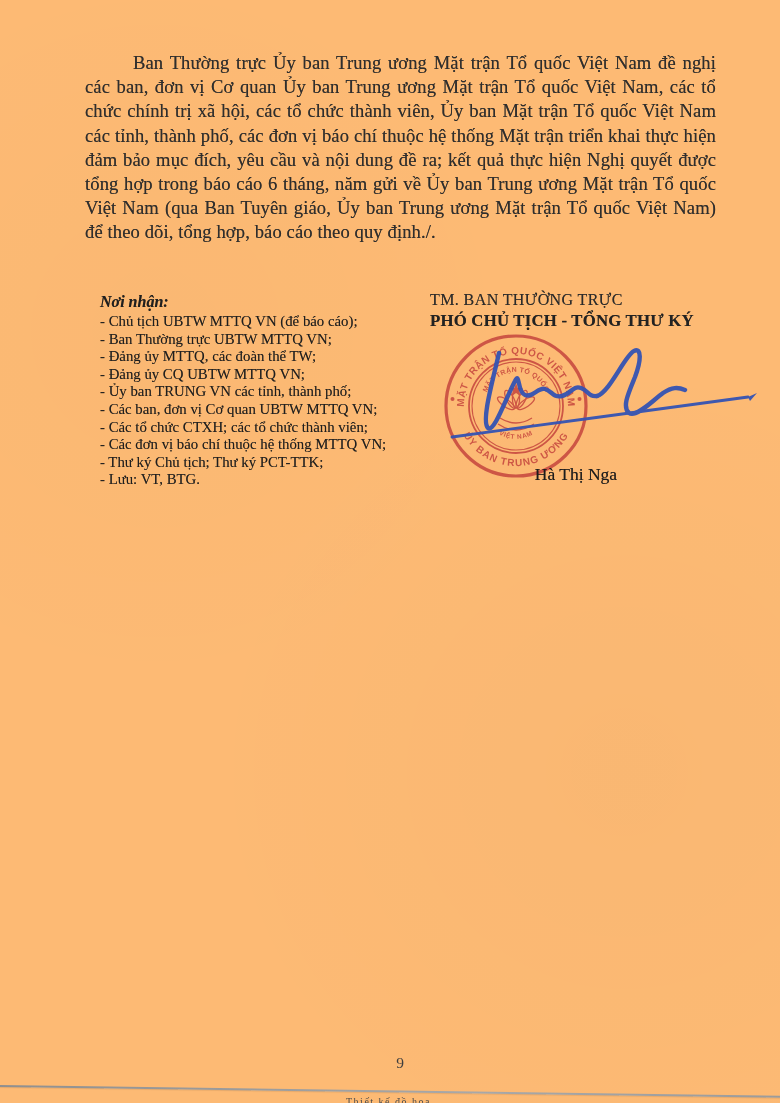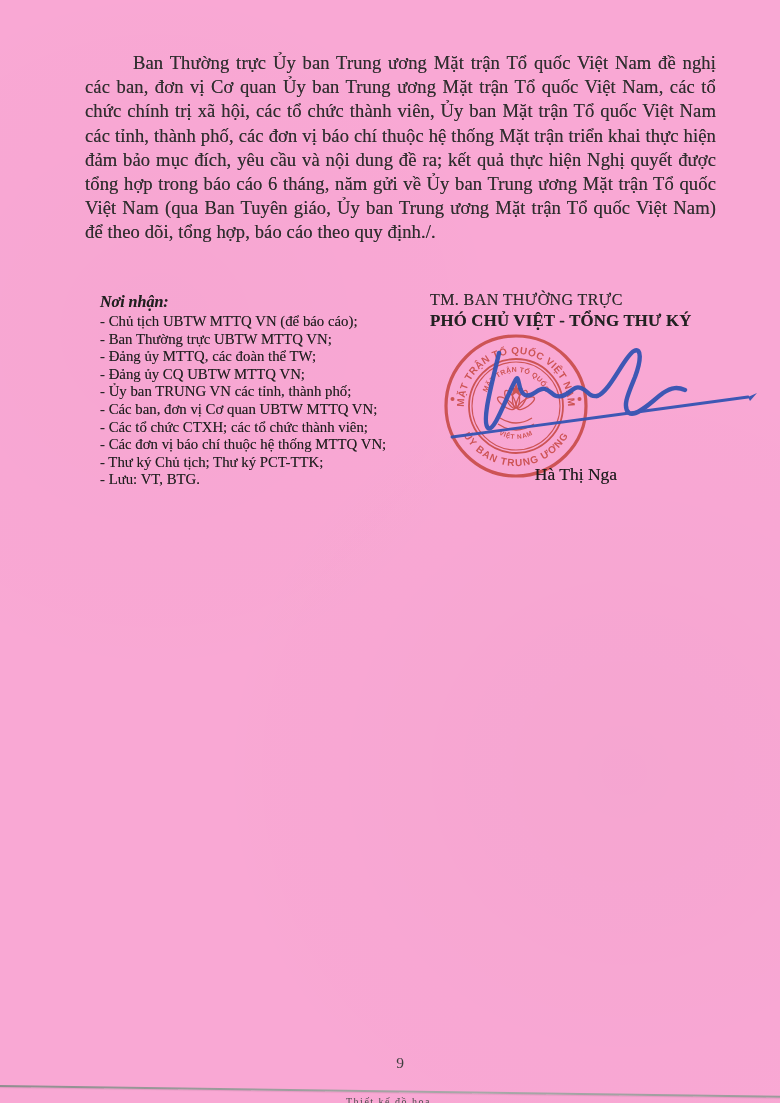--- a/index.html
+++ b/index.html
@@ -1,20 +1,20 @@
 <!DOCTYPE html>
 <html><head>
 <meta charset="utf-8">
 <style>
   html, body { margin: 0; padding: 0; background: #fcfcfc; }
   .page {
     position: relative;
     width: 780px;
     height: 1103px;
-    background: #f9a8d4;
+    background: #fdba74;
     overflow: hidden;
     font-family: "Liberation Serif", "DejaVu Serif", serif;
     color: #2d2d2d;
   }
   
   .page::before {
     content: "";
     position: absolute; inset: 0;
     background:
       radial-gradient(circle at 20% 30%, rgba(0,0,0,0.012), transparent 40%),
@@ -115,21 +115,21 @@
     <div class="recipient-item">- Ủy ban TRUNG VN các tỉnh, thành phố;</div>
     <div class="recipient-item">- Các ban, đơn vị Cơ quan UBTW MTTQ VN;</div>
     <div class="recipient-item">- Các tổ chức CTXH; các tổ chức thành viên;</div>
     <div class="recipient-item">- Các đơn vị báo chí thuộc hệ thống MTTQ VN;</div>
     <div class="recipient-item">- Thư ký Chủ tịch; Thư ký PCT-TTK;</div>
     <div class="recipient-item">- Lưu: VT, BTG.</div>
   </div>
 
   <div class="signature-block">
     <div class="authority-line">TM. BAN THƯỜNG TRỰC</div>
-    <div class="title-line">PHÓ CHỦ VIỆT - TỔNG THƯ KÝ</div>
+    <div class="title-line">PHÓ CHỦ TỊCH - TỔNG THƯ KÝ</div>
   </div>
 
   <svg class="seal-sign-svg" viewBox="420 325 350 172">
     <defs>
       <path id="arcOuterTop" d="M 464.8 415.0 A 52 52 0 1 1 567.2 415.0" fill="none"></path>
       <path id="arcOuterBot" d="M 458.6 423.5 A 60 60 0 0 0 573.4 423.5" fill="none"></path>
       <path id="arcInnerTop" d="M 485.6 409.0 A 31 31 0 1 1 546.4 409.0" fill="none"></path>
       <path id="arcInnerBot" d="M 489.0 424.9 A 33 33 0 0 0 543.0 424.9" fill="none"></path>
     </defs>
 

